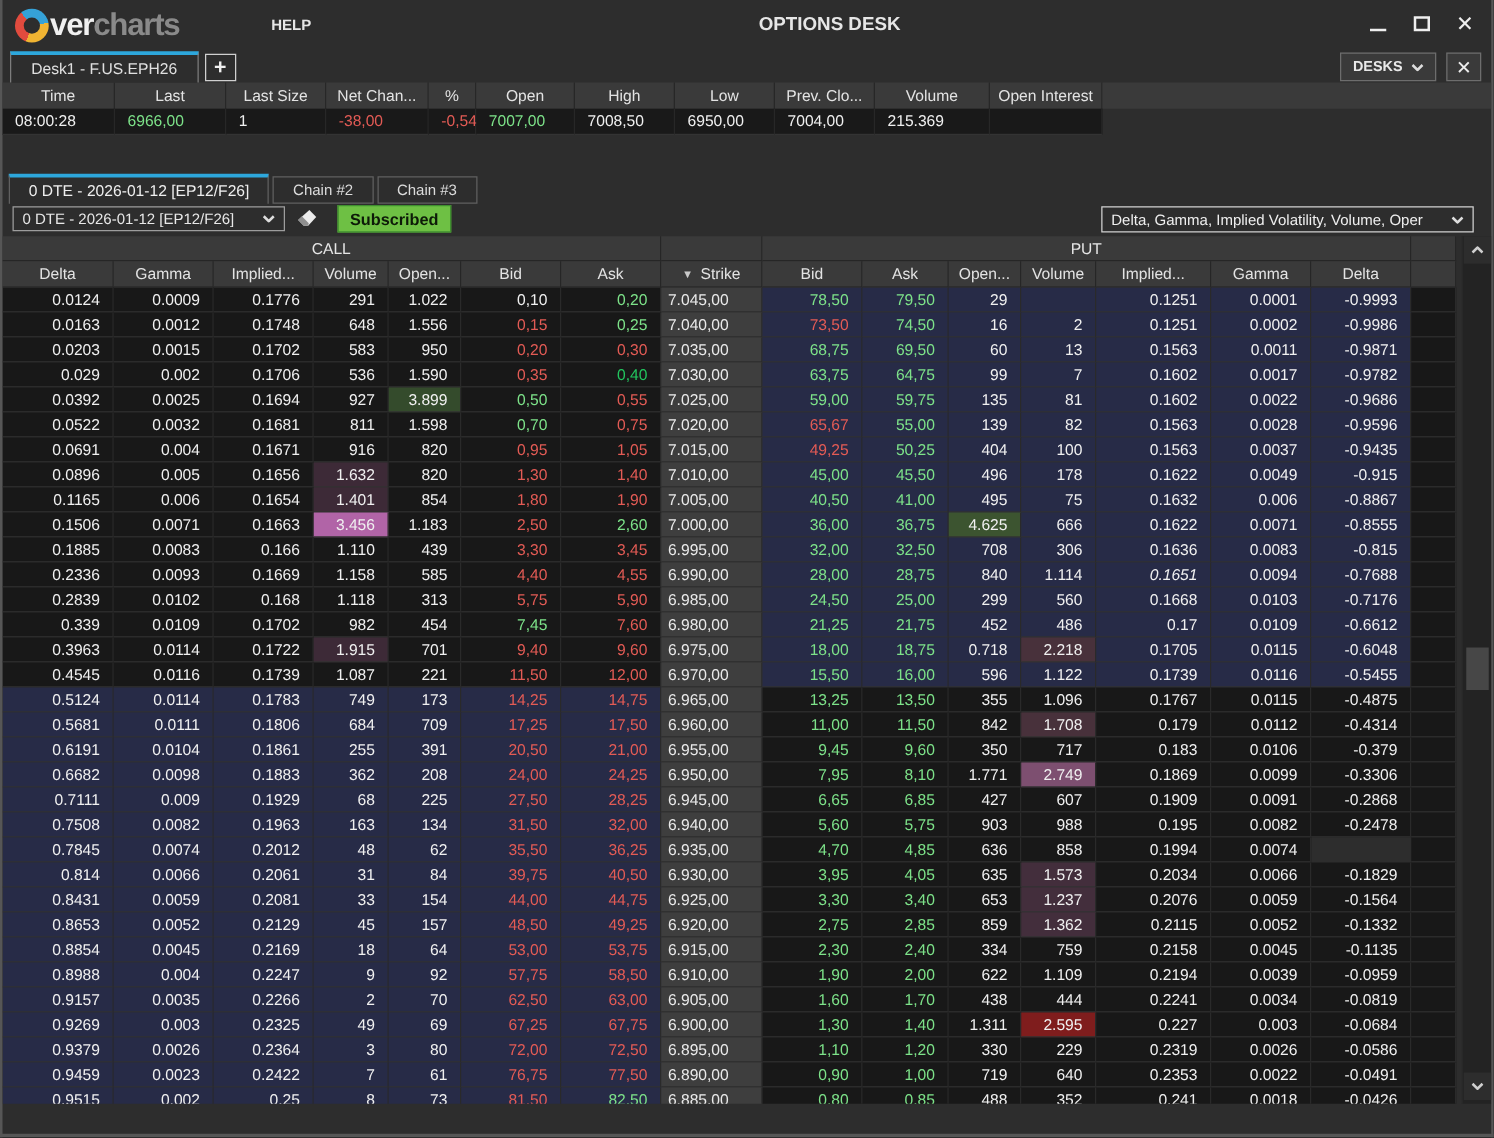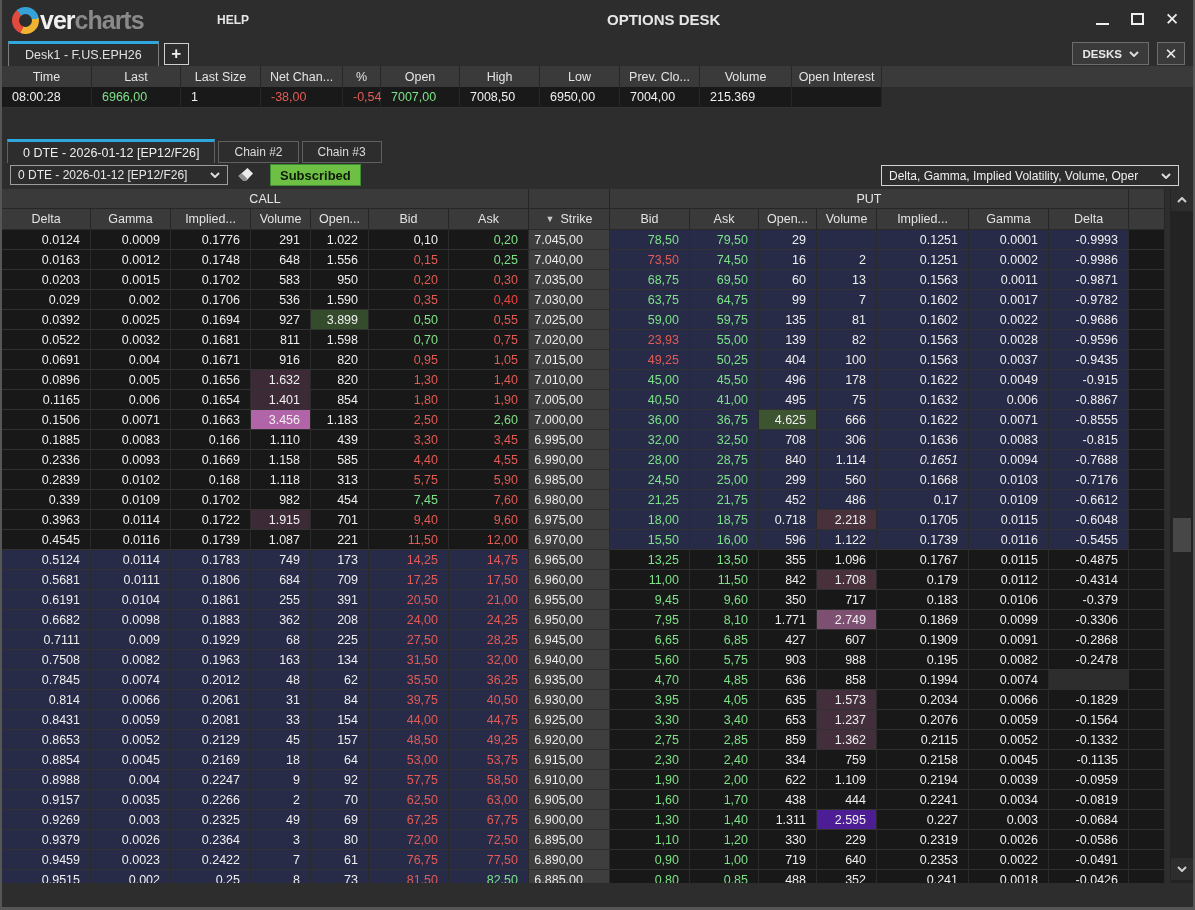--- a/index.html
+++ b/index.html
@@ -272,21 +272,21 @@
           <div class="cell itm" style="width: 80px; color: rgb(240, 240, 240);">-0.9871</div>
           <div class="cell" style="width: 36px;"></div>
         </div>
         <div class="t-row">
           <div class="cell" style="width: 89px; color: rgb(240, 240, 240);">0.029</div>
           <div class="cell" style="width: 80px; color: rgb(240, 240, 240);">0.002</div>
           <div class="cell" style="width: 80px; color: rgb(240, 240, 240);">0.1706</div>
           <div class="cell" style="width: 60px; color: rgb(240, 240, 240);">536</div>
           <div class="cell" style="width: 58px; color: rgb(240, 240, 240);">1.590</div>
           <div class="cell" style="width: 80px; color: rgb(227, 91, 85);">0,35</div>
-          <div class="cell" style="width: 80px; color: #ef4444;">0,40</div>
+          <div class="cell" style="width: 80px; color: #22c55e;">0,40</div>
           <div class="cell strike" style="width: 81px;">7.030,00</div>
           <div class="cell itm" style="width: 80px; color: rgb(125, 226, 137);">63,75</div>
           <div class="cell itm" style="width: 69px; color: rgb(125, 226, 137);">64,75</div>
           <div class="cell itm" style="width: 58px; color: rgb(240, 240, 240);">99</div>
           <div class="cell itm" style="width: 60px; color: rgb(240, 240, 240);">7</div>
           <div class="cell itm" style="width: 92px; color: rgb(240, 240, 240);">0.1602</div>
           <div class="cell itm" style="width: 80px; color: rgb(240, 240, 240);">0.0017</div>
           <div class="cell itm" style="width: 80px; color: rgb(240, 240, 240);">-0.9782</div>
           <div class="cell" style="width: 36px;"></div>
         </div>
@@ -310,21 +310,21 @@
         </div>
         <div class="t-row">
           <div class="cell" style="width: 89px; color: rgb(240, 240, 240);">0.0522</div>
           <div class="cell" style="width: 80px; color: rgb(240, 240, 240);">0.0032</div>
           <div class="cell" style="width: 80px; color: rgb(240, 240, 240);">0.1681</div>
           <div class="cell" style="width: 60px; color: rgb(240, 240, 240);">811</div>
           <div class="cell" style="width: 58px; color: rgb(240, 240, 240);">1.598</div>
           <div class="cell" style="width: 80px; color: rgb(125, 226, 137);">0,70</div>
           <div class="cell" style="width: 80px; color: rgb(227, 91, 85);">0,75</div>
           <div class="cell strike" style="width: 81px;">7.020,00</div>
-          <div class="cell itm" style="width: 80px; color: rgb(227, 91, 85);">23,93</div>
+          <div class="cell itm" style="width: 80px; color: rgb(227, 91, 85);">65,67</div>
           <div class="cell itm" style="width: 69px; color: rgb(125, 226, 137);">55,00</div>
           <div class="cell itm" style="width: 58px; color: rgb(240, 240, 240);">139</div>
           <div class="cell itm" style="width: 60px; color: rgb(240, 240, 240);">82</div>
           <div class="cell itm" style="width: 92px; color: rgb(240, 240, 240);">0.1563</div>
           <div class="cell itm" style="width: 80px; color: rgb(240, 240, 240);">0.0028</div>
           <div class="cell itm" style="width: 80px; color: rgb(240, 240, 240);">-0.9596</div>
           <div class="cell" style="width: 36px;"></div>
         </div>
         <div class="t-row">
           <div class="cell" style="width: 89px; color: rgb(240, 240, 240);">0.0691</div>
@@ -745,21 +745,21 @@
           <div class="cell itm" style="width: 80px; color: rgb(240, 240, 240);">0.003</div>
           <div class="cell itm" style="width: 80px; color: rgb(240, 240, 240);">0.2325</div>
           <div class="cell itm" style="width: 60px; color: rgb(240, 240, 240);">49</div>
           <div class="cell itm" style="width: 58px; color: rgb(240, 240, 240);">69</div>
           <div class="cell itm" style="width: 80px; color: rgb(227, 91, 85);">67,25</div>
           <div class="cell itm" style="width: 80px; color: rgb(227, 91, 85);">67,75</div>
           <div class="cell strike" style="width: 81px;">6.900,00</div>
           <div class="cell" style="width: 80px; color: rgb(125, 226, 137);">1,30</div>
           <div class="cell" style="width: 69px; color: rgb(125, 226, 137);">1,40</div>
           <div class="cell" style="width: 58px; color: rgb(240, 240, 240);">1.311</div>
-          <div class="cell" style="width: 60px; color: rgb(240, 240, 240); background: #4c1d95;">2.595</div>
+          <div class="cell" style="width: 60px; color: rgb(240, 240, 240); background: #7f1d1d;">2.595</div>
           <div class="cell" style="width: 92px; color: rgb(240, 240, 240);">0.227</div>
           <div class="cell" style="width: 80px; color: rgb(240, 240, 240);">0.003</div>
           <div class="cell" style="width: 80px; color: rgb(240, 240, 240);">-0.0684</div>
           <div class="cell" style="width: 36px;"></div>
         </div>
         <div class="t-row">
           <div class="cell itm" style="width: 89px; color: rgb(240, 240, 240);">0.9379</div>
           <div class="cell itm" style="width: 80px; color: rgb(240, 240, 240);">0.0026</div>
           <div class="cell itm" style="width: 80px; color: rgb(240, 240, 240);">0.2364</div>
           <div class="cell itm" style="width: 60px; color: rgb(240, 240, 240);">3</div>

